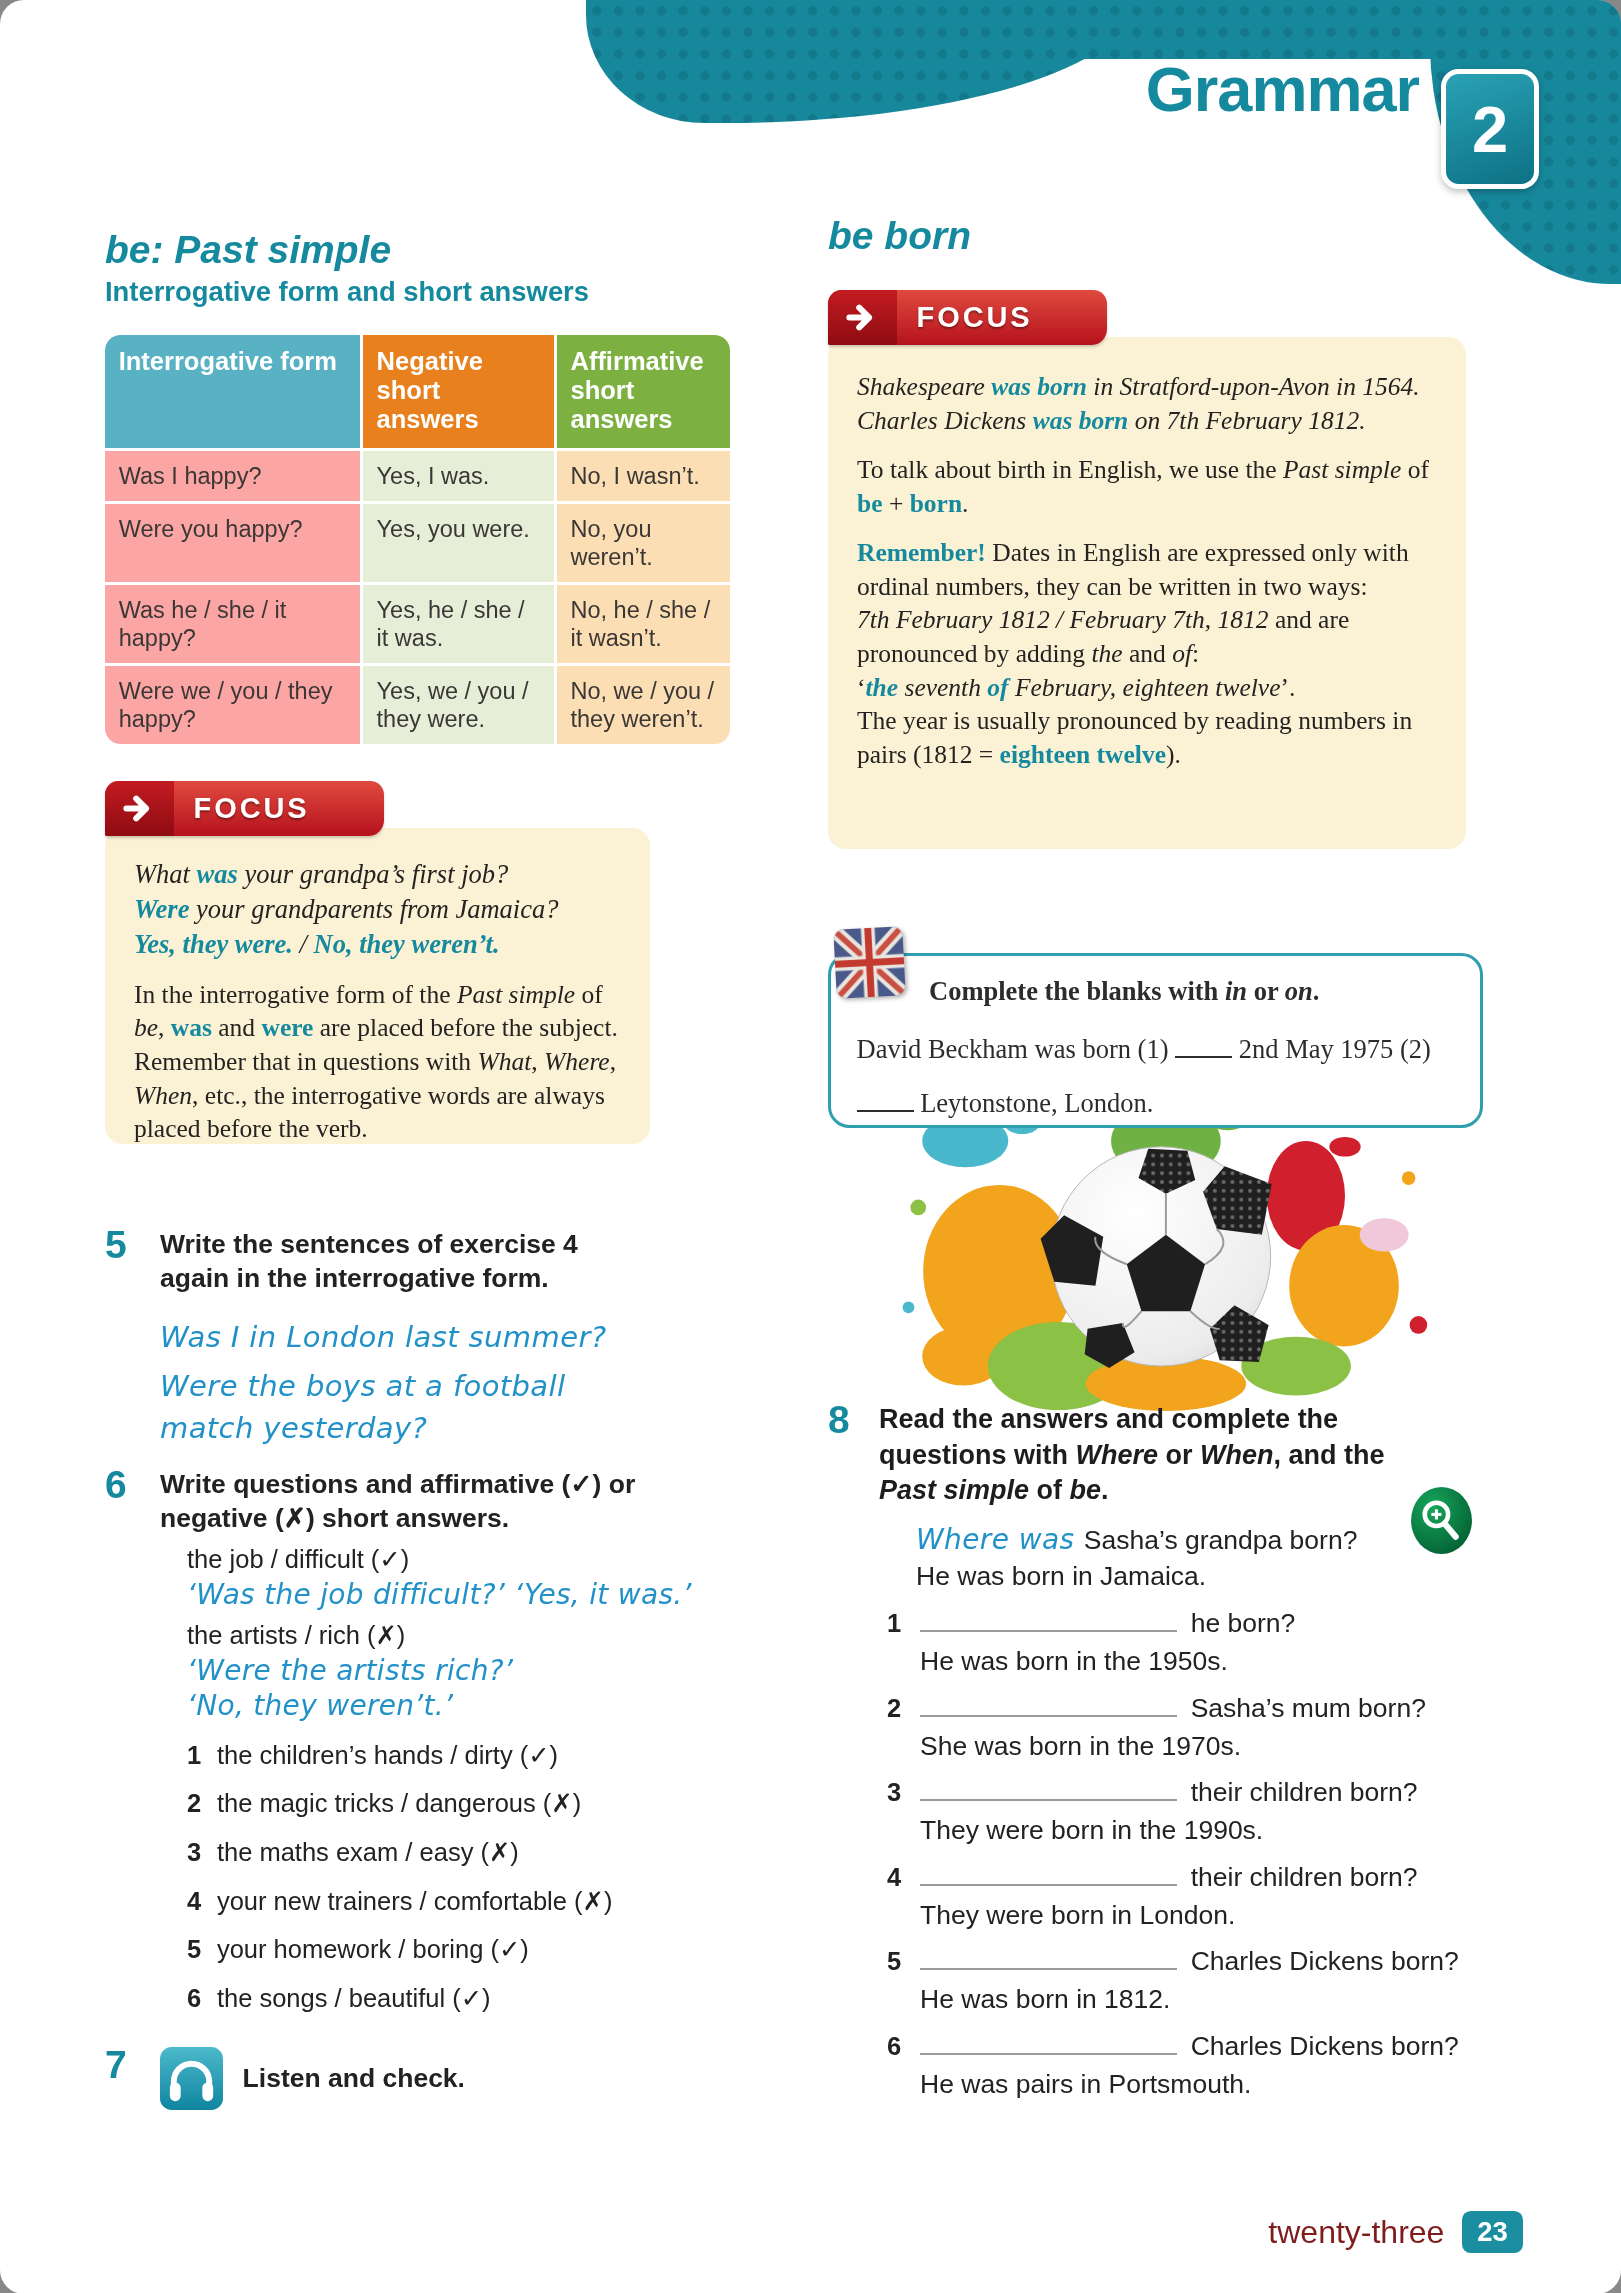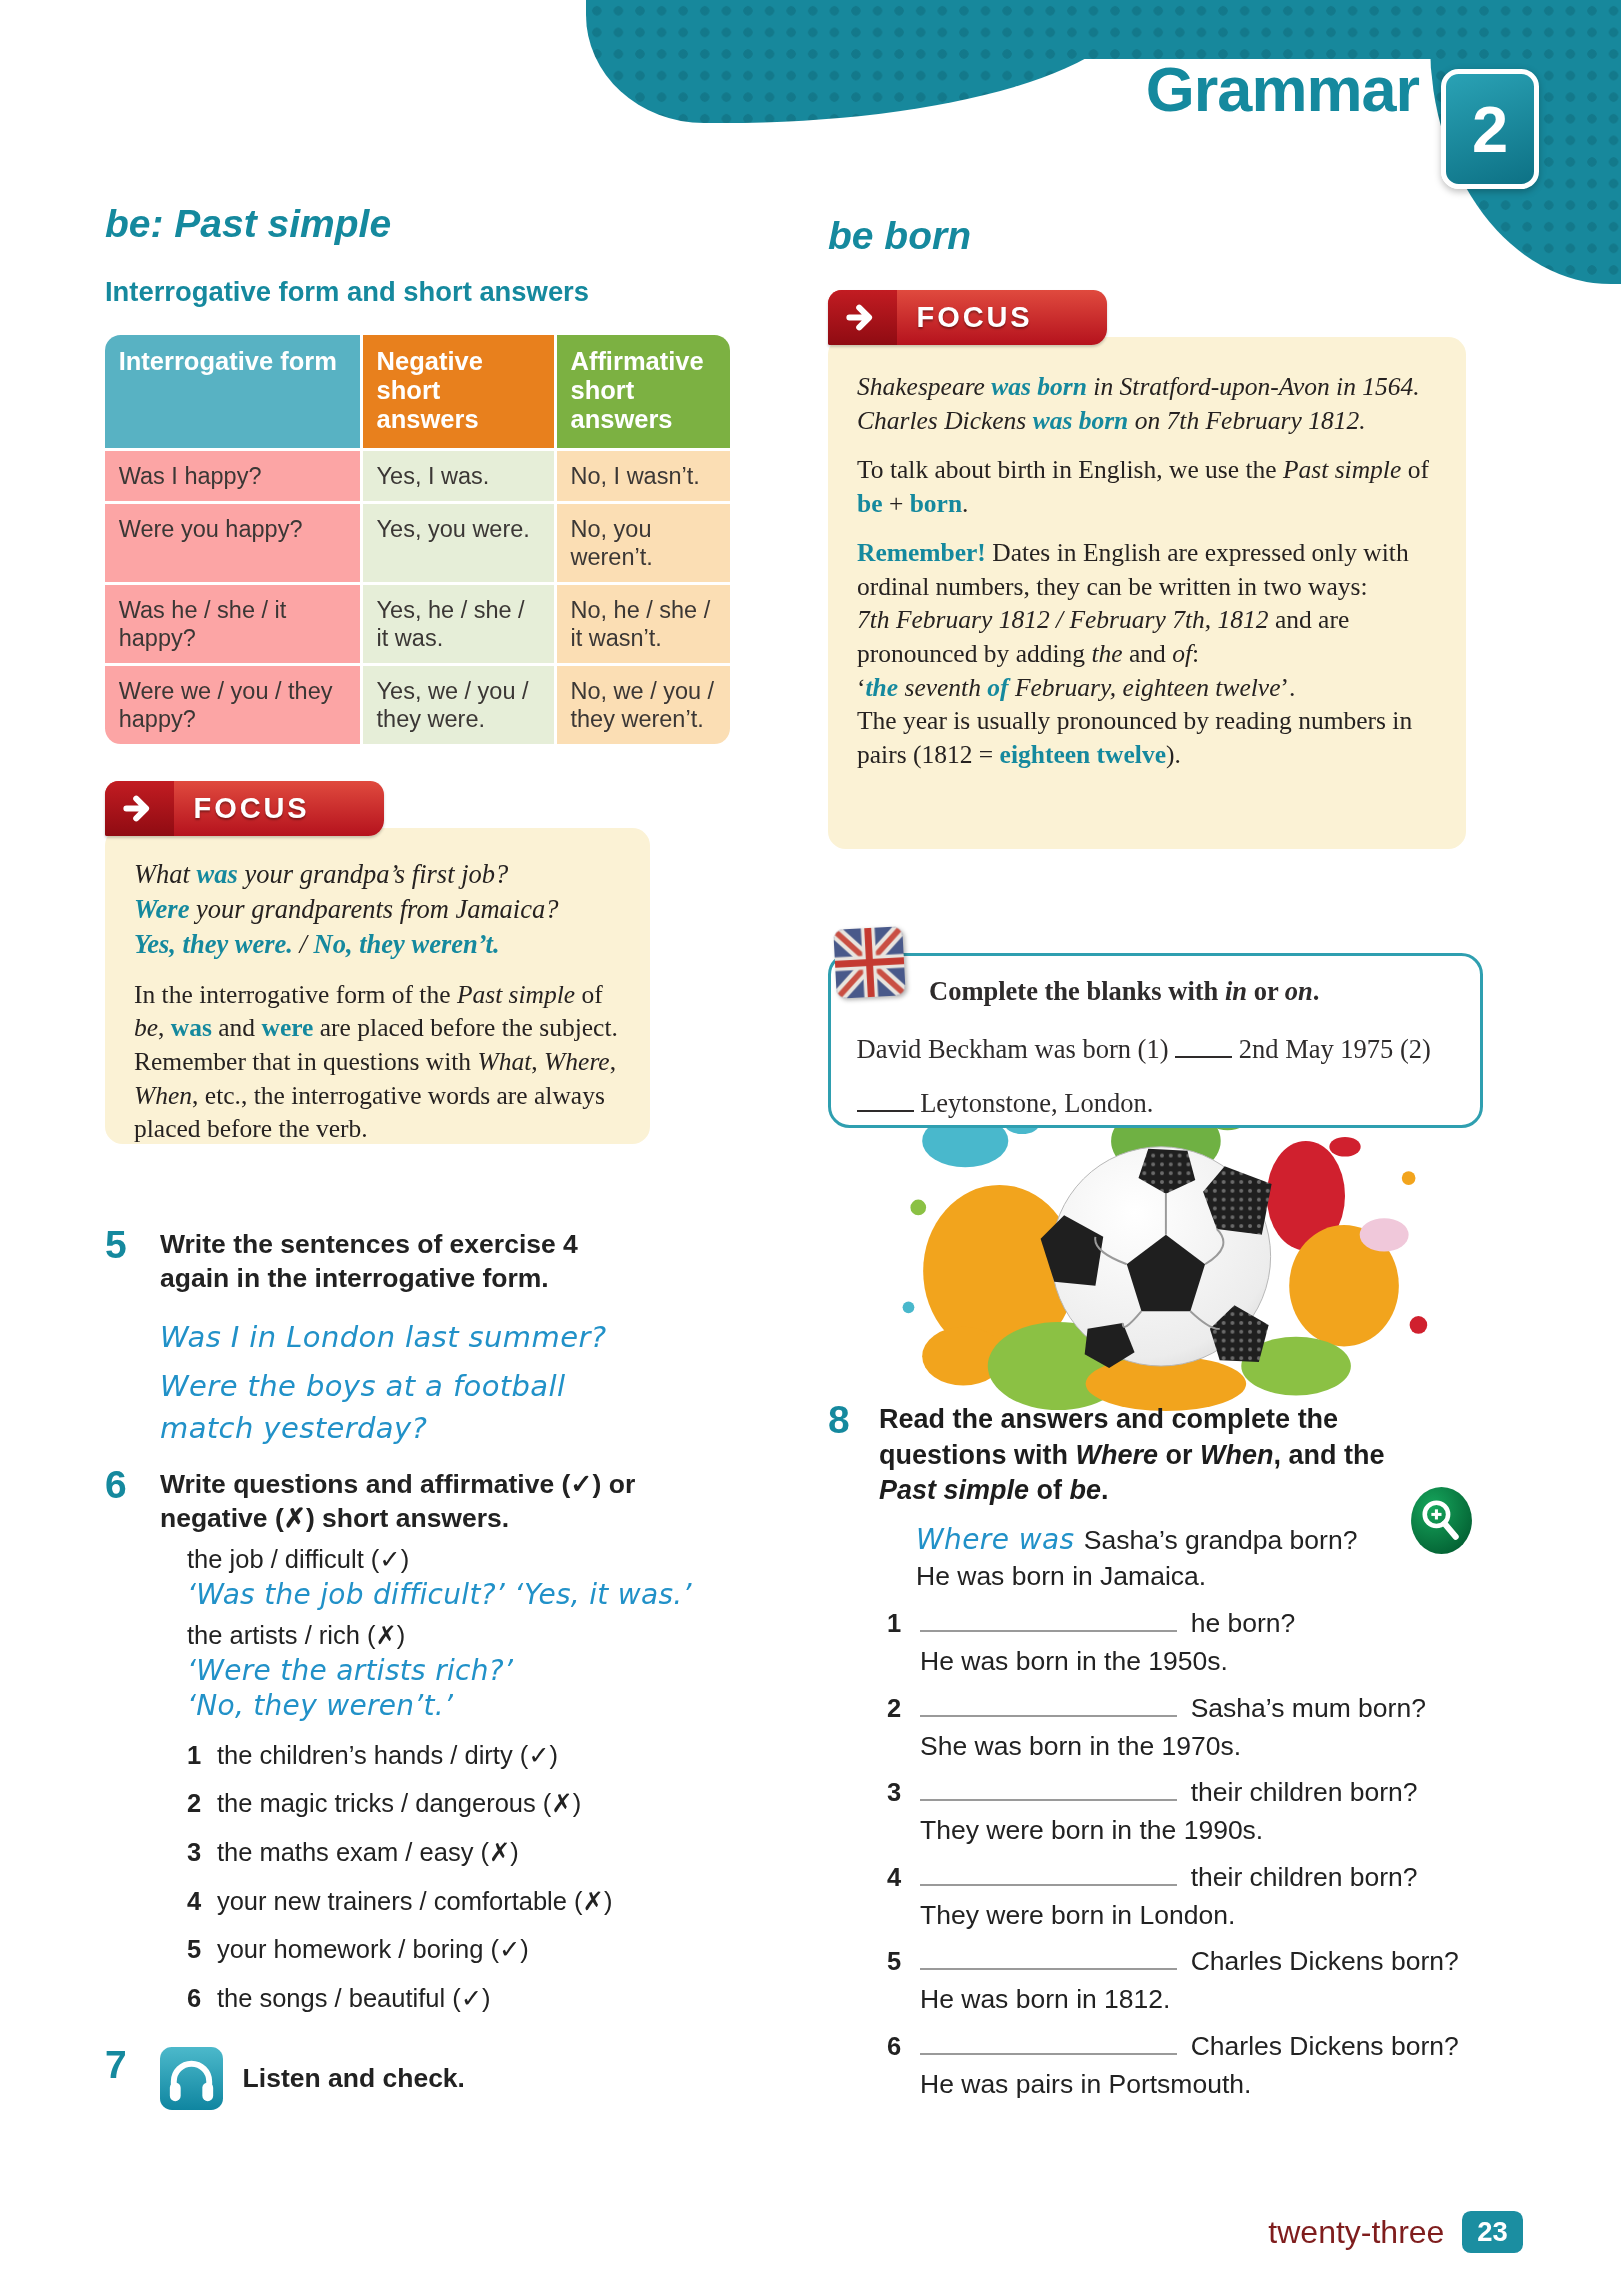--- a/index.html
+++ b/index.html
@@ -1,21 +1,21 @@
 <!DOCTYPE html>
 <html><head>
 <meta charset="utf-8">
 <style>
   :root{
     --teal:#15899e; --band:#17889c; --red:#c8161d; --cream:#fbf2d5;
     --hand:#2191c8; --ink:#2e2b2b;
   }
   html,body{margin:0;padding:0;background:#888;}
   .page{position:relative;width:1621px;height:2294px;background:#fff;overflow:hidden;
-        font-family:"Liberation Sans",sans-serif;color:var(--ink);}
+        font-family:"Liberation Sans",sans-serif;color:var(--ink);border-radius:24px;}
   
   .band{position:absolute;top:0;background-color:var(--band);
         background-image:radial-gradient(rgba(0,40,48,.16) 4.4px,transparent 4.9px);
         background-size:21.6px 21.6px;z-index:0;}
   .band-a{left:586px;right:0;height:59px;border-bottom-left-radius:98px 59px;}
   .band-a2{left:586px;width:549px;height:123px;border-bottom-left-radius:118px 108px;border-bottom-right-radius:412px 123px;}
   .band-c{right:0;width:191px;height:284px;border-bottom-left-radius:181px 240px;}
   .grammar-title{position:absolute;top:53px;right:202px;font-size:63px;font-weight:bold;
         color:var(--teal);letter-spacing:-1px;z-index:2;}
   .unit-badge{position:absolute;top:69px;right:82px;width:88px;height:110px;z-index:3;
@@ -94,21 +94,21 @@
 <body>
 
 <div class="page">
 
   <div class="band band-a"></div>
   <div class="band band-a2"></div>
   <div class="band band-c"></div>
   <div class="grammar-title">Grammar</div>
   <div class="unit-badge">2</div>
 
-  <h1 class="sec-title" style="left:105px;top:202px;">be: Past simple</h1>
+  <h1 class="sec-title" style="left:105px;top:228px;">be: Past simple</h1>
   <h2 class="sec-sub" style="left:105px;top:276px;">Interrogative form and short answers</h2>
 
   <div class="gram-table">
     <div class="th th1">Interrogative form</div>
     <div class="th th3">Negative short answers</div>
     <div class="th th2">Affirmative short answers</div>
     <div class="td c1">Was I happy?</div>
     <div class="td c2">Yes, I was.</div>
     <div class="td c3">No, I wasn’t.</div>
     <div class="td c1">Were you happy?</div>

